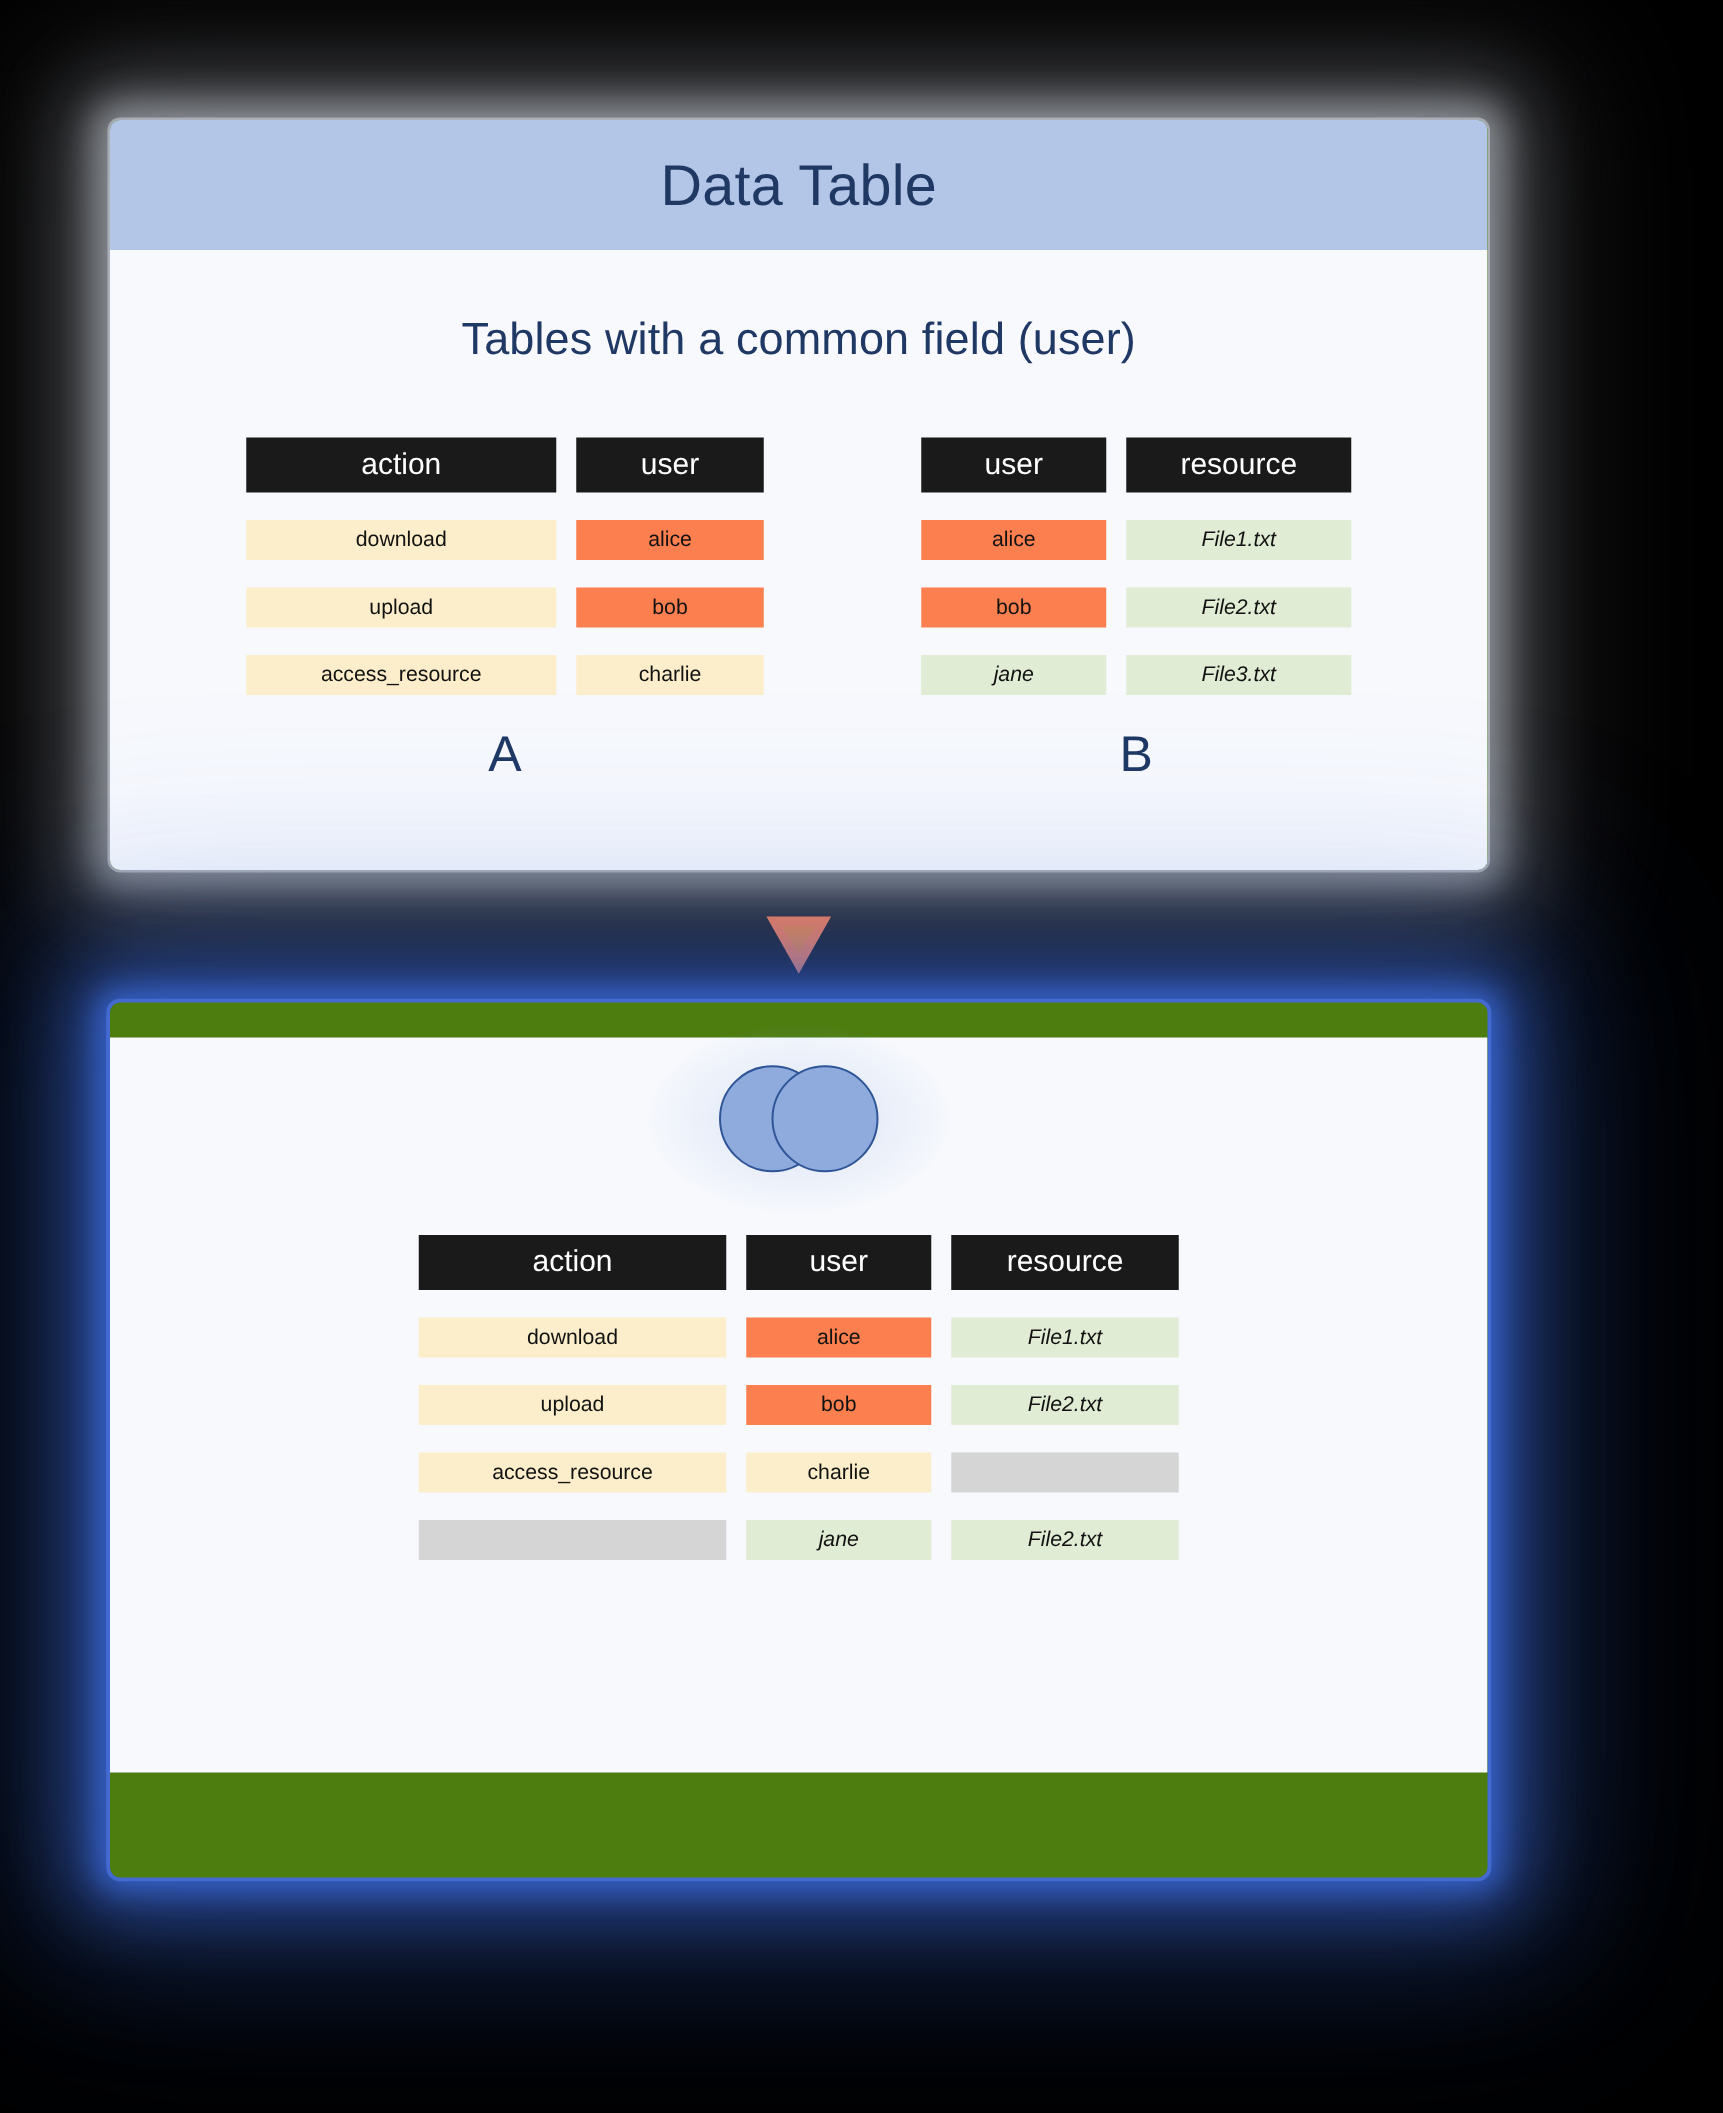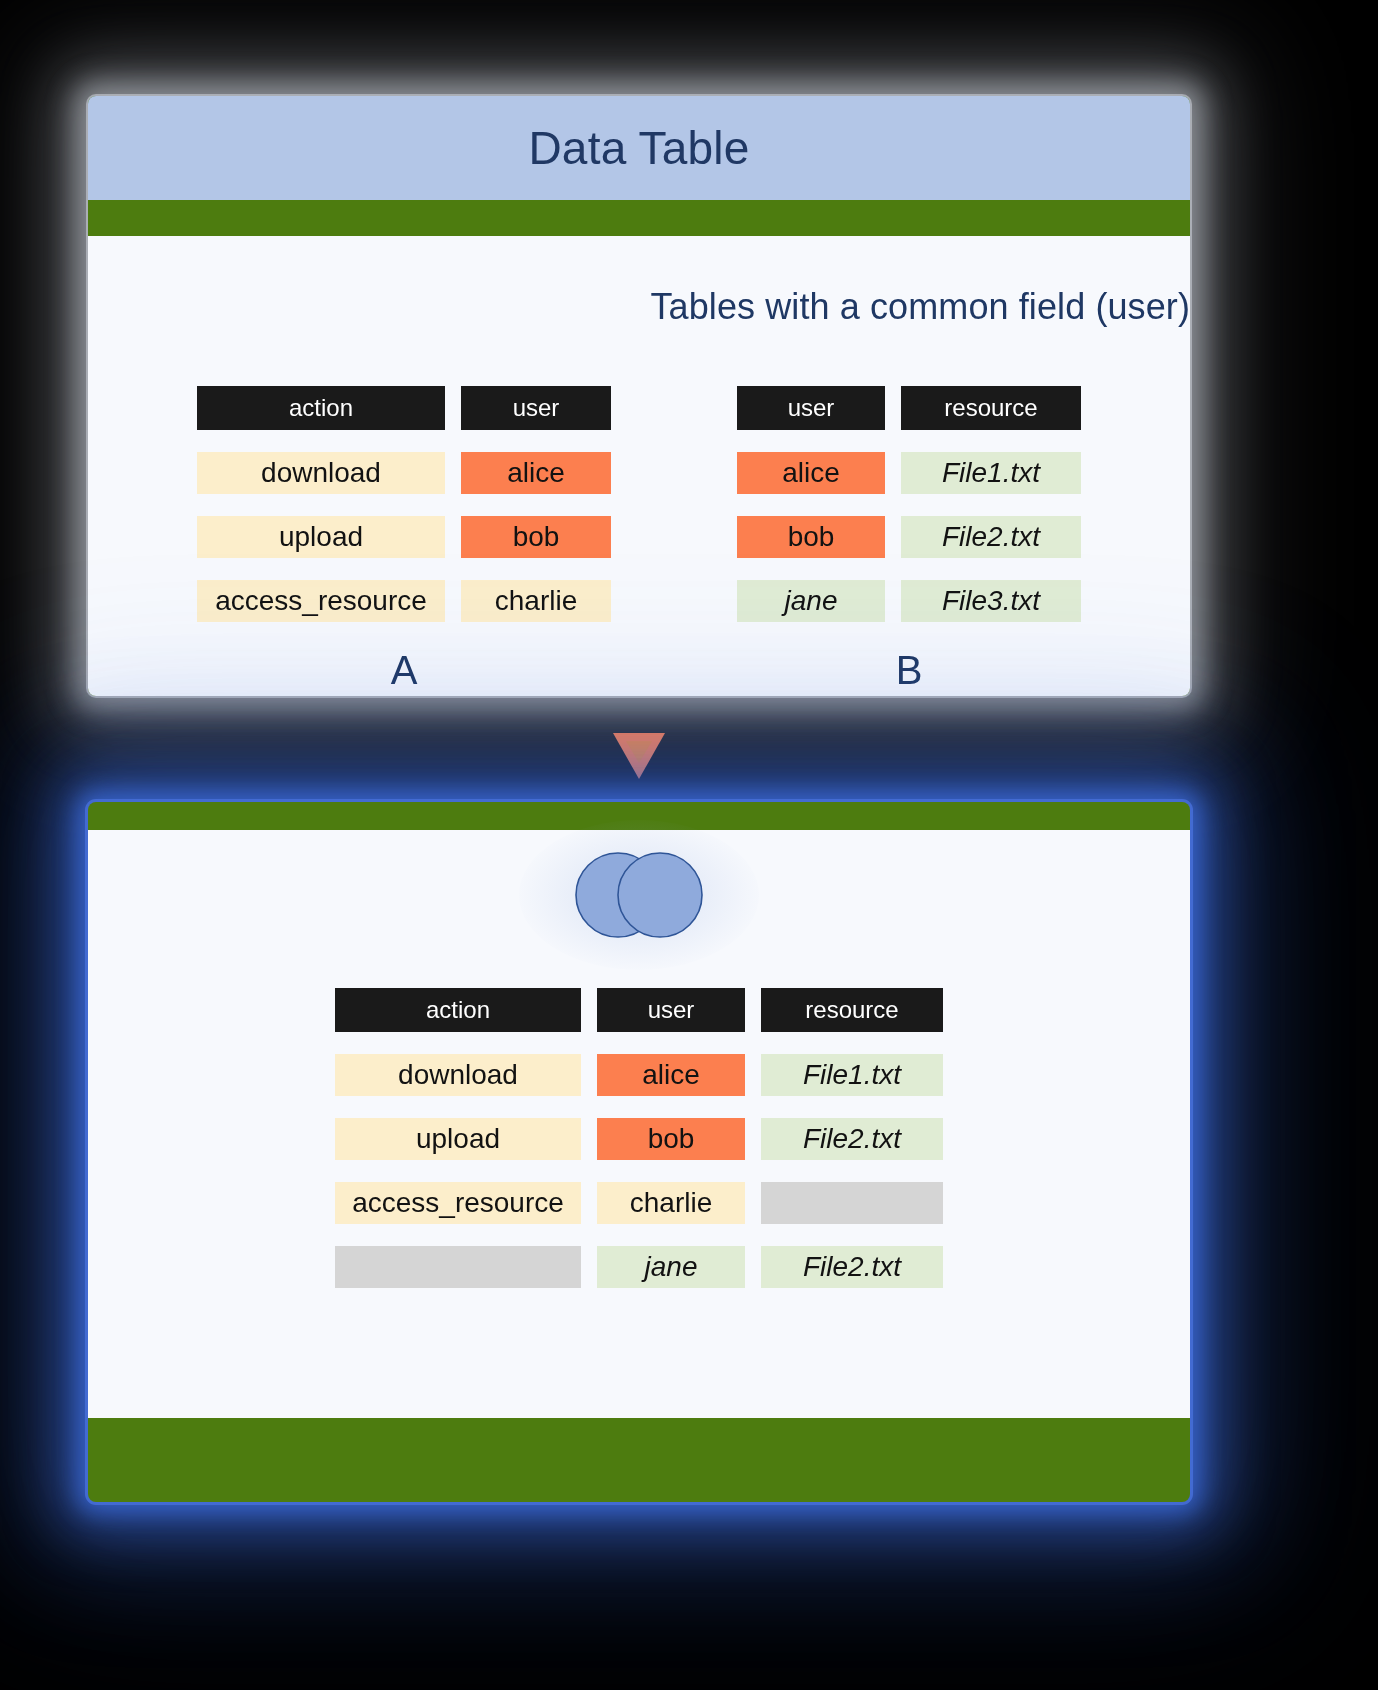--- a/index.html
+++ b/index.html
@@ -69,49 +69,48 @@
   }
 
   .panel-body {
     position: relative;
     background: #f7f9fd;
     height: calc(100% - 104px);
   }
   #panel-bottom .panel-body { height: calc(100% - 112px); }
 
   .subtitle {
-    text-align: right;
+    text-align: center;
     color: #1f3864;
     font-size: 36px;
     font-weight: 400;
     padding-top: 50px;
     letter-spacing: 0.1px;
-    margin-top: 36px;
   }
 
   
   .tables-row {
     display: flex;
     justify-content: center;
     gap: 126px;
     margin-top: 58px;
   }
 
   .table-group { display: flex; flex-direction: column; align-items: center; }
 
   .table-cols { display: flex; gap: 16px; }
 
   .col { display: flex; flex-direction: column; gap: 22px; }
 
   .cell {
-    height: 42px;
+    height: 32px;
     display: flex;
     align-items: center;
     justify-content: center;
-    font-size: 28px;
+    font-size: 17px;
     color: #121212;
     white-space: nowrap;
   }
 
   .cell.head {
     background: #1a1a1a;
     color: #ffffff;
     height: 44px;
     font-size: 24px;
   }

